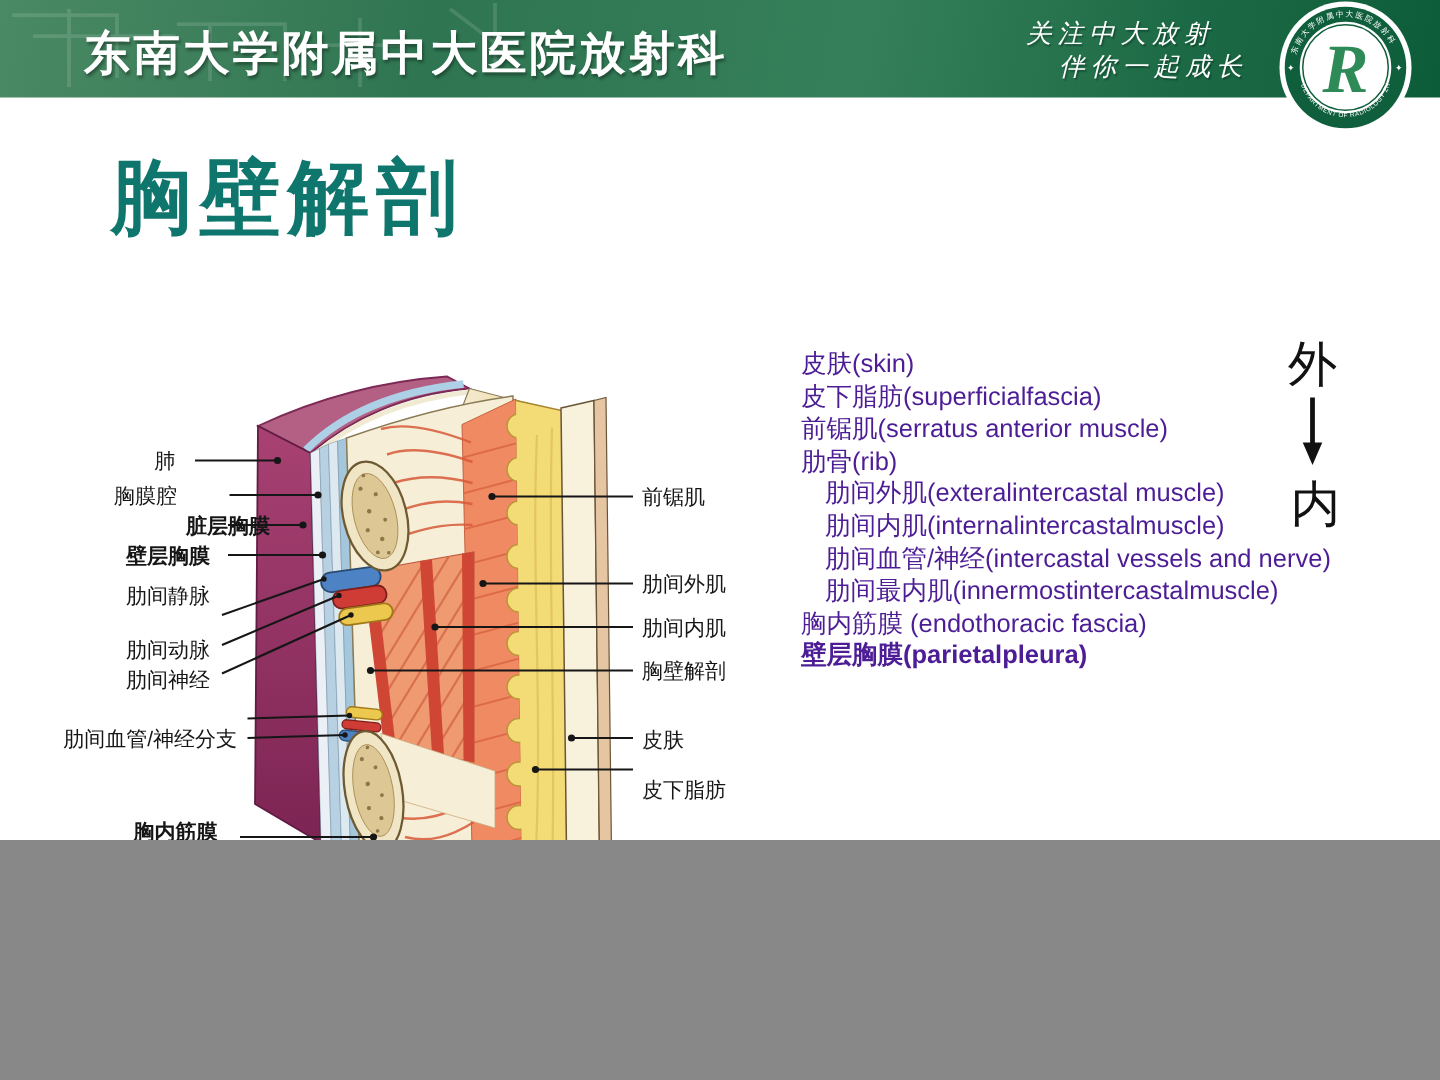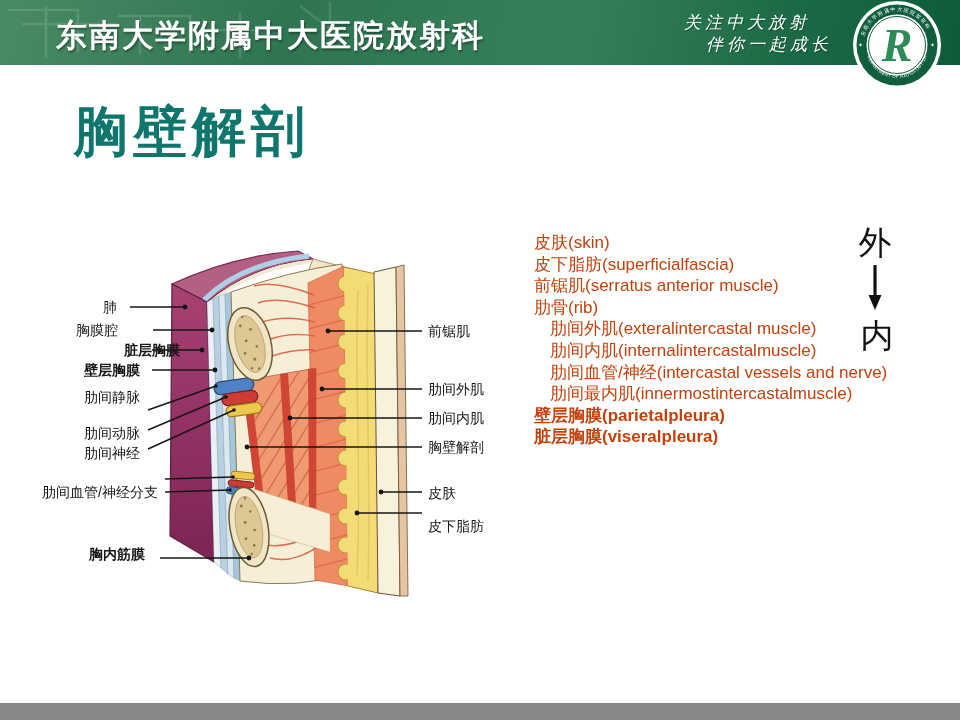--- a/index.html
+++ b/index.html
@@ -1,37 +1,37 @@
 <!DOCTYPE html>
 <html><head>
 <meta charset="utf-8">
 <style>
   html,body{margin:0;padding:0;background:#888;}
-  .slide{position:relative;width:960px;height:703px;background:#ffffff;overflow:hidden;
+  .slide{position:relative;width:960px;height:560px;background:#ffffff;overflow:hidden;
          font-family:"Liberation Sans","DejaVu Sans",sans-serif;color:#161616;}
   
   .banner{position:absolute;left:0;top:0;width:960px;height:65px;
           background:linear-gradient(100deg,#4a8a64 0%,#2f7551 30%,#35805a 60%,#1c6a45 82%,#0d5c39 100%);}
   .banner-title{position:absolute;left:56px;top:15px;font-family:"Liberation Serif","DejaVu Serif",serif;
           font-size:31px;font-weight:bold;color:#ffffff;letter-spacing:2px;white-space:nowrap;
           text-shadow:1px 2px 2px rgba(0,0,0,.35);}
   .slogan{position:absolute;right:128px;top:12px;text-align:right;color:#ffffff;
           font-family:"Liberation Serif","DejaVu Serif",serif;font-style:italic;font-size:17px;
           line-height:22px;letter-spacing:4px;text-shadow:1px 1px 1px rgba(0,0,0,.3);margin-left:19px;}
   .slogan .l1{padding-right:22px;}
   .logo{position:absolute;left:845px;top:0px;}
   
   .slide-title{position:absolute;left:74px;top:96px;font-size:54px;font-weight:bold;color:#0f766e;
           letter-spacing:5px;white-space:nowrap;}
   
   .dlabel{position:absolute;font-size:14px;line-height:20px;white-space:nowrap;color:#161616;}
   .dlabel.b{font-weight:bold;}
   .dlabel.r{text-align:right;}
   
-  .layer-list{position:absolute;left:534px;top:232px;font-size:17px;line-height:21.6px;color:#c2410c;}
+  .layer-list{position:absolute;left:534px;top:232px;font-size:17px;line-height:21.6px;color:#4c1d95;}
   .layer-list .row{white-space:nowrap;}
   .layer-list .ind{padding-left:16px;}
   .layer-list .b{font-weight:bold;}
   
   .orient{position:absolute;width:48px;text-align:center;font-size:33px;color:#111;}
   .svg-abs{position:absolute;left:0;top:0;pointer-events:none;}
 </style>
 </head>
 <body>
 
@@ -290,20 +290,20 @@
 
   <div class="layer-list">
     <div class="row">皮肤(skin)</div>
     <div class="row">皮下脂肪(superficialfascia)</div>
     <div class="row">前锯肌(serratus anterior muscle)</div>
     <div class="row">肋骨(rib)</div>
     <div class="row ind">肋间外肌(exteralintercastal muscle)</div>
     <div class="row ind">肋间内肌(internalintercastalmuscle)</div>
     <div class="row ind">肋间血管/神经(intercastal vessels and nerve)</div>
     <div class="row ind">肋间最内肌(innermostintercastalmuscle)</div>
+    <div class="row">胸内筋膜 (endothoracic fascia)</div>
     <div class="row b">壁层胸膜(parietalpleura)</div>
-    <div class="row b">脏层胸膜(viseralpleura)</div>
   </div>
 
   <div class="orient" style="left:851px;top:221px;">外</div>
   <div class="orient" style="left:853px;top:314px;">内</div>
 
 </div>
 
 </body></html>

